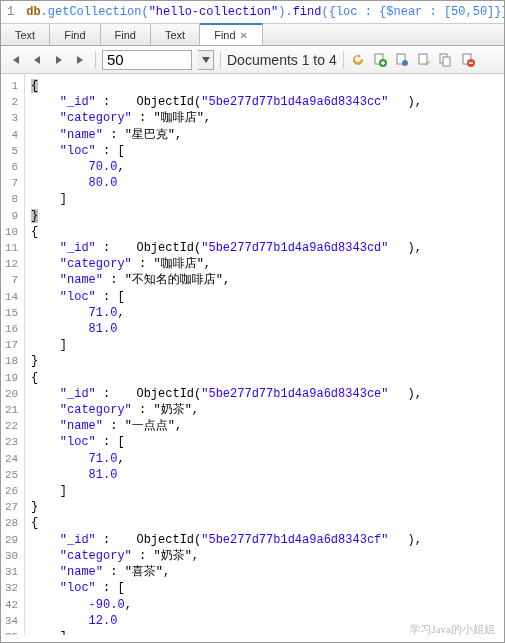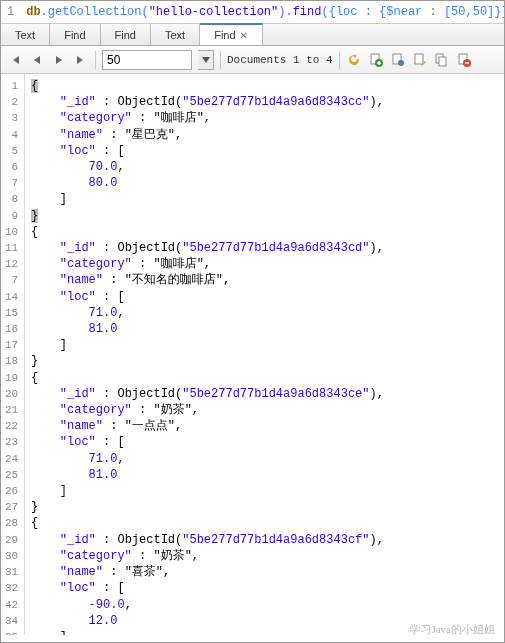--- a/index.html
+++ b/index.html
@@ -10,31 +10,31 @@
   .tok-plain { color: #3b82f6; }
   .tok-str { color: #2a00ff; }
   .tok-find { color: #2a00ff; }
   .tabs { display: flex; background: linear-gradient(#fafafa,#e8e8e8); border-bottom: 1px solid #aaa; height: 22px; }
   .tab { padding: 3px 14px; border-right: 1px solid #bbb; color: #333; cursor: pointer; font-family: "Segoe UI", Tahoma, sans-serif; font-size: 11px; display: flex; align-items: center; gap: 4px; }
   .tab.active { background: #fff; border-top: 2px solid #4a7fbf; margin-top: -1px; }
   .tab .close { color: #777; font-size: 10px; }
   .toolbar { display: flex; align-items: center; padding: 3px 6px; gap: 6px; background: linear-gradient(#fdfdfd,#efefef); border-bottom: 1px solid #ccc; height: 28px; }
   .toolbar .sep { width: 1px; height: 18px; background: #ccc; }
   .nav-btn { width: 16px; height: 16px; display: inline-flex; align-items: center; justify-content: center; color: #555; cursor: pointer; }
-  .page-input { width: 90px; height: 20px; border: 1px solid #aaa; padding: 0 4px; font-size: 12px; }
+  .page-input { width: 90px; height: 20px; border: 1px solid #aaa; padding: 0 4px; font-size: 15px; }
   .dd { width: 16px; height: 20px; border: 1px solid #aaa; border-left: none; background: #eee; cursor: pointer; display: inline-flex; align-items: center; justify-content: center; }
-  .doc-range { font-family: Liberation Mono, monospace; font-size: 11px; color: #333; }
+  .doc-range { font-family: Liberation Sans, sans-serif; font-size: 14px; color: #333; }
   .ico { width: 16px; height: 16px; cursor: pointer; display: inline-flex; align-items: center; justify-content: center; }
   .editor { display: flex; height: calc(100% - 80px); overflow: hidden; }
   .gutter { background: #fff; border-right: 1px solid #ddd; padding: 4px 4px; text-align: right; color: #888; font-size: 11px; line-height: 16.2px; width: 24px; user-select: none; }
   .gutter div { padding-right: 2px; }
   .code { padding: 4px 6px; line-height: 16.2px; font-size: 12px; white-space: pre; }
   .c-punc { color: #000; }
   .c-key { color: #2a00ff; }
-  .c-oid { color: #000; }
+  .c-oid { color: #000; margin-left: 19px; }
   .c-str { color: #2a00ff; }
   .c-num { color: #2a00ff; }
   .c-brace { color: #000; }
   .hi { background: #c0c0c0; }
   .watermark { position: absolute; right: 10px; bottom: 6px; color: #bbb; font-size: 11px; font-family: Liberation Serif, serif; pointer-events: none; }
 </style>
 </head>
 <body>
 
 <div class="query-bar">

